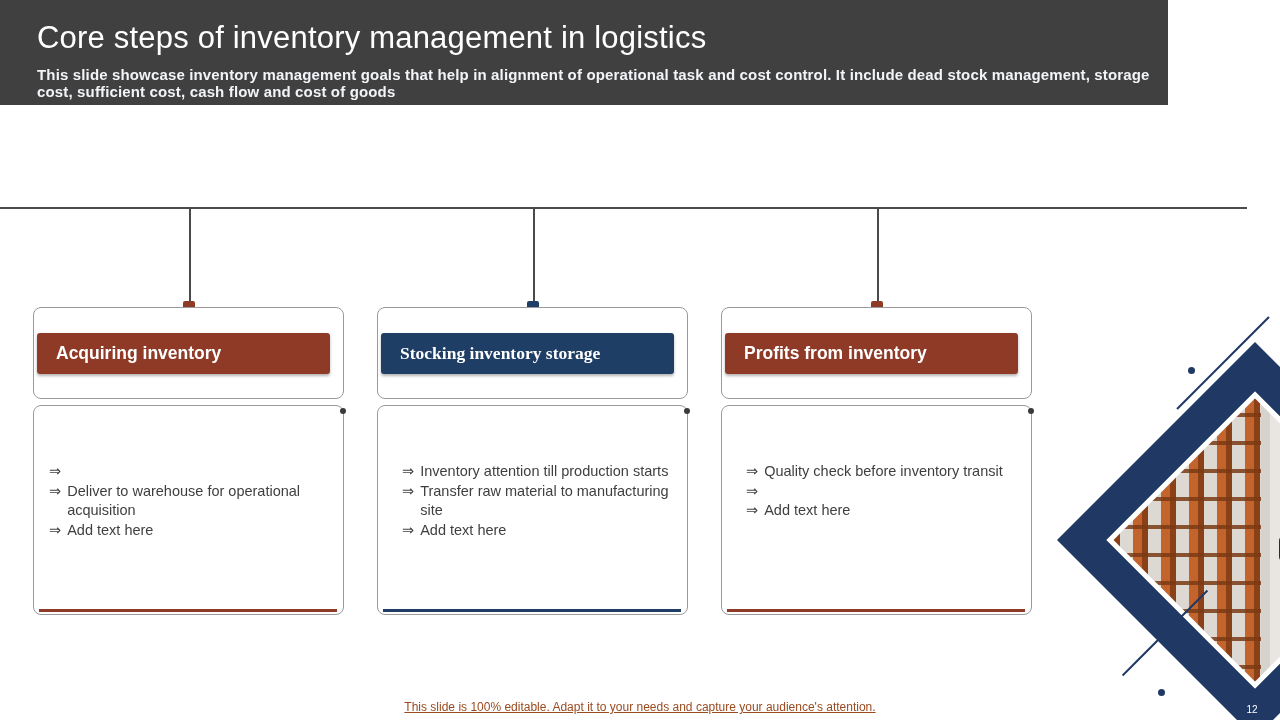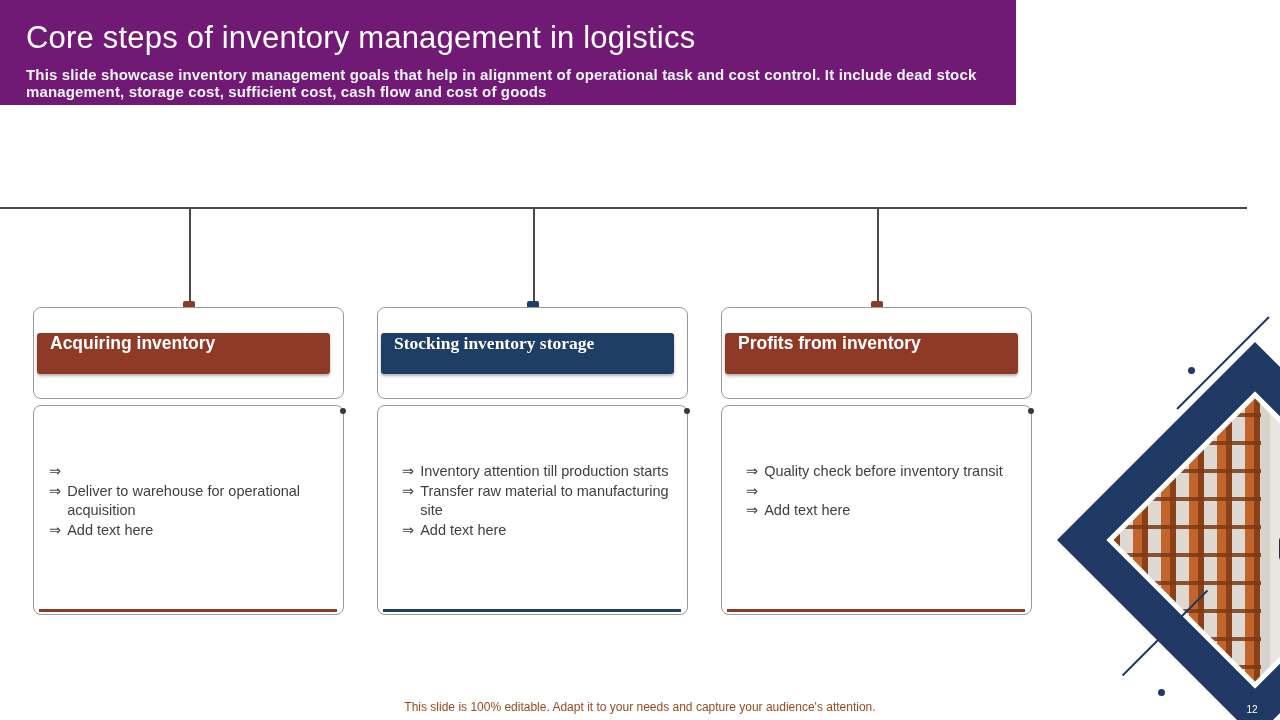--- a/index.html
+++ b/index.html
@@ -6,22 +6,22 @@
   html,body { width:1280px; height:720px; }
   body {
     position:relative;
     font-family:"Liberation Sans", sans-serif;
     background:#ffffff;
     overflow:hidden;
   }
 
   
   .header {
-    position:absolute; left:0; top:0; width:1016px; height:105px;
-    background:#701a75; color:#fff;
+    position:absolute; left:0; top:0; width:1168px; height:105px;
+    background:#404040; color:#fff;padding-left:11px;
   }
   .header h1 {
     font-size:31px; font-weight:400; letter-spacing:0.2px;
     padding:20px 0 0 26px;
   }
   .header .subtitle {
     font-size:15px; font-weight:600; letter-spacing:0.15px;
     padding:10px 0 0 26px; color:#f2f4f8;
   }
 
@@ -45,22 +45,22 @@
   }
   .accent-brown { background:#8e3a26; }
   .accent-navy  { background:#1f3e66;font-family:Liberation Serif, serif; }
 
   .title-frame {
     position:absolute; left:0; top:100px; width:311px; height:92px;
     border:1px solid #9a9a9a; border-radius:8px; background:#fff;
   }
   .title-bar {
     position:absolute; left:3px; top:25px; width:293px; height:41px;
-    border-radius:3px; display:flex; align-items:flex-start;
-    padding-left:13px; color:#fff; font-size:17.5px; font-weight:700;
+    border-radius:3px; display:flex; align-items:center;
+    padding-left:19px; color:#fff; font-size:17.5px; font-weight:700;
     box-shadow:0 2px 3px rgba(0,0,0,.3);
   }
 
   .content-card {
     position:absolute; left:0; top:198px; width:311px; height:210px;
     border:1px solid #9a9a9a; border-radius:8px; background:#fff;
   }
   .corner-dot {
     position:absolute; right:-3px; top:2px; width:6px; height:6px;
     border-radius:50%; background:#3a3a3a;
@@ -108,21 +108,21 @@
   .diag { position:absolute; height:2px; background:#1f3864; transform:rotate(-45deg); }
   .diag-top { left:1158px; top:362px; width:130px; }
   .diag-bottom { left:1105px; top:632px; width:120px; }
   .dot { position:absolute; width:7px; height:7px; border-radius:50%; background:#1f3864; }
   .dot-top { left:1188px; top:367px; }
   .dot-bottom { left:1158px; top:689px; }
 
   
   .footer-note {
     position:absolute; left:0; right:0; top:700px; text-align:center;
-    font-size:12px; color:#9a4a1f;
+    font-size:12px; color:#9a4a1f;text-decoration:underline;
   }
   .page-chip {
     position:absolute; right:16px; bottom:0; width:24px; height:22px;
     background:#1f3864; color:#ffffff; font-size:10px;
     display:flex; align-items:center; justify-content:center;
   }
 </style>
 </head>
 <body>
 

